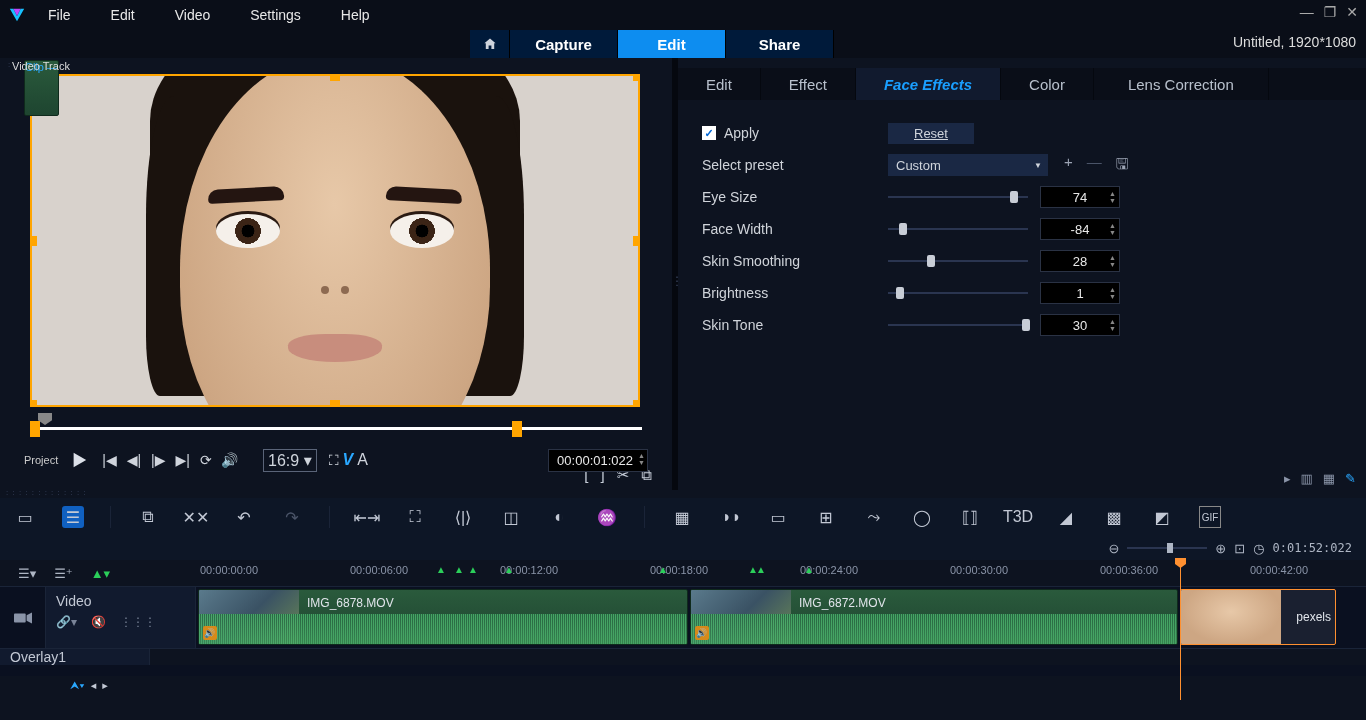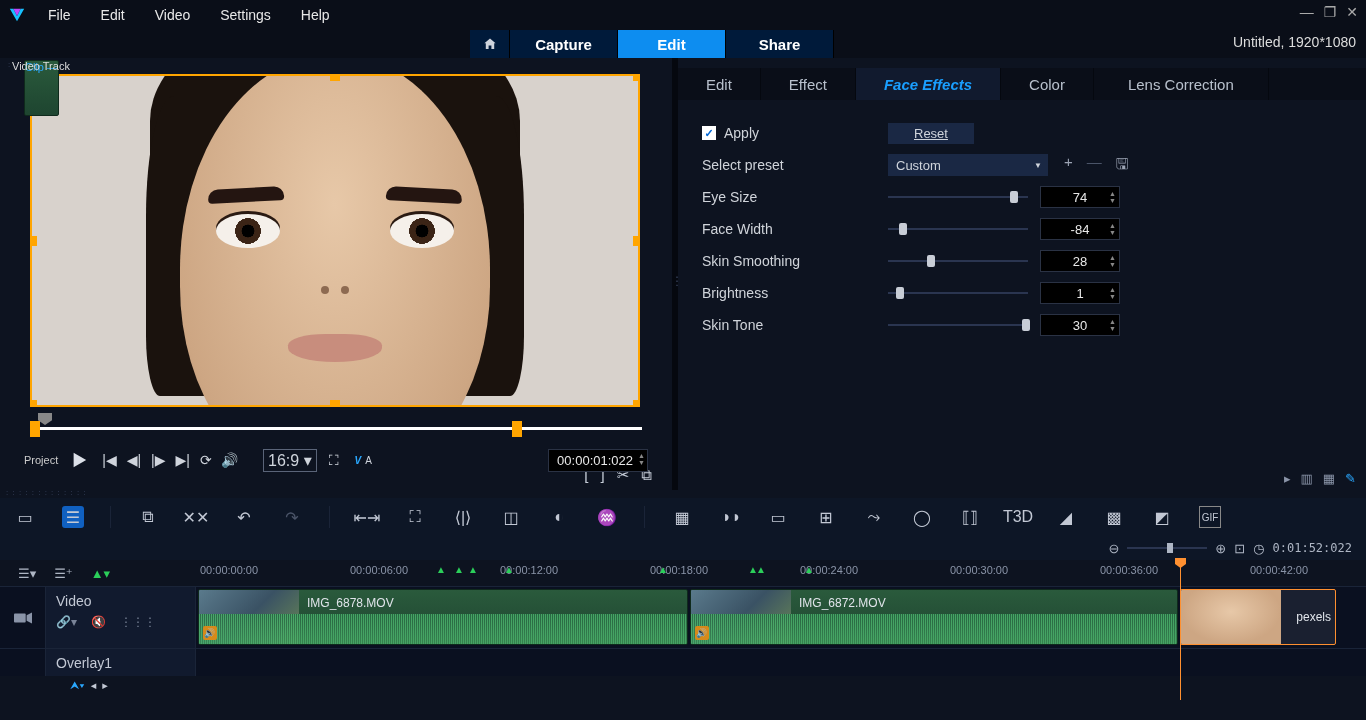--- a/index.html
+++ b/index.html
@@ -1,20 +1,20 @@
 <!DOCTYPE html>
 <html><head>
 <meta charset="utf-8">
 <style>
 * { margin: 0; padding: 0; box-sizing: border-box; font-family: "Segoe UI", Arial, sans-serif; user-select: none; }
 body { width: 1366px; height: 720px; background: #0d1320; color: #ccc; overflow: hidden; font-size: 13px; position: relative; }
 .menubar { height: 30px; background: #0a0e18; display: flex; align-items: center; padding: 0 6px; position: relative; }
 .logo { width: 22px; height: 22px; margin-right: 20px; display: flex; align-items: center; justify-content: center; }
 .logo svg { width: 18px; height: 18px; }
-.menu-items { display: flex; gap: 30px; align-items: center; }
+.menu-items { display: flex; gap: 40px; align-items: center; }
 .menu-items span { color: #e8e8e8; font-size: 14px; cursor: pointer; }
 .window-ctrls { position: absolute; right: 8px; top: 4px; display: flex; gap: 10px; color: #aaa; font-size: 14px; }
 .modebar { height: 28px; background: #0a0e18; display: flex; align-items: stretch; position: relative; }
 .mode-left { flex: 0 0 470px; }
 .mode-tabs { display: flex; }
 .mode-tab { width: 108px; display: flex; align-items: center; justify-content: center; color: #fff; font-weight: 600; font-size: 15px; background: #001a3a; cursor: pointer; border-right: 1px solid #000; }
 .mode-tab.home { width: 40px; background: #001a3a; }
 .mode-tab.active { background: #0d8df0; }
 .proj-title { position: absolute; right: 10px; top: 4px; color: #ddd; font-size: 14px; }
 .workspace { display: flex; height: 432px; }
@@ -45,21 +45,21 @@
 .scrub-pos { position: absolute; top: -4px; left: 8px; width: 14px; height: 12px; background: #888; clip-path: polygon(0 0,100% 0,100% 60%,50% 100%,0 60%); }
 .brackets { position: absolute; right: 20px; top: 408px; display: flex; gap: 12px; color: #c6cdd8; font-size: 15px; }
 .controls { display: flex; align-items: center; padding: 8px 16px 0 16px; gap: 4px; }
 .pc-labels { text-align: right; font-size: 11px; line-height: 13px; margin-right: 4px; }
 .pc-labels .clip { color: #2aa8ff; }
 .play-btn { width: 26px; height: 26px; display: flex; align-items: center; justify-content: center; cursor: pointer; }
 .play-btn svg { fill: #dbe0e8; }
 .ctrl-group { display: flex; gap: 10px; margin-left: 6px; align-items: center; }
 .ctrl-ic { color: #cfd4dc; font-size: 14px; cursor: pointer; }
 .aspect-box { border: 1px solid #5a6478; padding: 1px 4px; font-size: 16px; color: #cfd4dc; margin-left: 20px; }
-.va-letters { margin-left: 12px; font-size: 10px; }
+.va-letters { font-size: 16px; }
 .va-letters .v { color: #2aa8ff; font-style: italic; font-weight: bold; margin-right: 4px; }
 .timecode { margin-left: auto; background: #000; border: 1px solid #2a3244; padding: 3px 14px 3px 8px; font-family: monospace; font-size: 13px; color: #e8e8e8; position: relative; }
 .spin-ar { position: absolute; right: 2px; top: 2px; font-size: 7px; line-height: 7px; color: #888; }
 .divider-v { width: 6px; background: #05080f; cursor: col-resize; position: relative; }
 .divider-v::after { content: "⋮"; position: absolute; top: 50%; left: -1px; color: #3a4560; font-size: 12px; }
 .props-pane { flex: 1; background: #0d1320; display: flex; flex-direction: column; }
 .prop-tabs { display: flex; height: 32px; background: #0a0e18; margin-top: 10px; }
 .prop-tab { flex: 0 0 auto; padding: 0 28px; display: flex; align-items: center; justify-content: center; font-size: 15px; color: #b8c0cc; cursor: pointer; border-right: 1px solid #05080f; }
 .prop-tab.wide { padding: 0 34px; }
 .prop-tab.active { color: #1a9fff; font-weight: 600; font-style: italic; background: #111a2e; }
@@ -105,21 +105,21 @@
 .clip { position: absolute; top: 2px; height: 56px; background: linear-gradient(#2a5a3c, #1e4530); border: 1px solid #0f2a1c; border-radius: 2px; overflow: hidden; }
 .clip .thumb { position: absolute; left: 0; top: 0; width: 100px; height: 100%; background: linear-gradient(135deg, #5a7a8c, #3a5264, #6a8a54); }
 .clip .name { position: absolute; left: 108px; top: 6px; font-size: 12px; color: #e0e4ea; }
 .clip .wave { position: absolute; left: 0; right: 0; bottom: 0; height: 30px; background: repeating-linear-gradient(90deg, #4aaf6a 0 1px, transparent 1px 2px), linear-gradient(#2a6a44, #3a8a54); opacity: .9; }
 .clip .spk { position: absolute; left: 4px; bottom: 4px; width: 14px; height: 14px; background: #d68a1a; border-radius: 2px; font-size: 9px; color: #000; text-align: center; line-height: 14px; }
 .clip.pex { background: #1a2030; }
 .clip.pex .thumb { width: 100px; background: radial-gradient(ellipse at 50% 40%, #e7c8a8, #cda683 70%); }
 .clip.pex .name { left: auto; right: 4px; top: 20px; }
 .fx-badge { position: absolute; left: 1px; top: 1px; width: 16px; height: 14px; background: #d68a1a; color: #000; font-size: 8px; font-weight: bold; text-align: center; line-height: 14px; }
 .star-badge { position: absolute; left: 1px; top: 16px; width: 16px; height: 14px; background: #333; color: #ffcf3a; font-size: 10px; text-align: center; line-height: 14px; }
-.overlay-row { height: 28px; display: flex; border-top: 1px solid #1a2438; }
+.overlay-row { height: 28px; display: flex; border-top: 1px solid #1a2438; flex-direction: column; }
 .overlay-row .track-info { display: flex; align-items: center; padding: 0 10px; }
 .bottom-scroll { height: 18px; display: flex; align-items: center; padding-left: 70px; gap: 6px; color: #2aa8ff; font-size: 11px; }
 .bottom-scroll .arr { color: #c2c8d4; cursor: pointer; }
 </style>
 </head>
 <body>
 
 <div class="menubar">
   <div class="logo">
     <svg viewBox="0 0 20 20">

